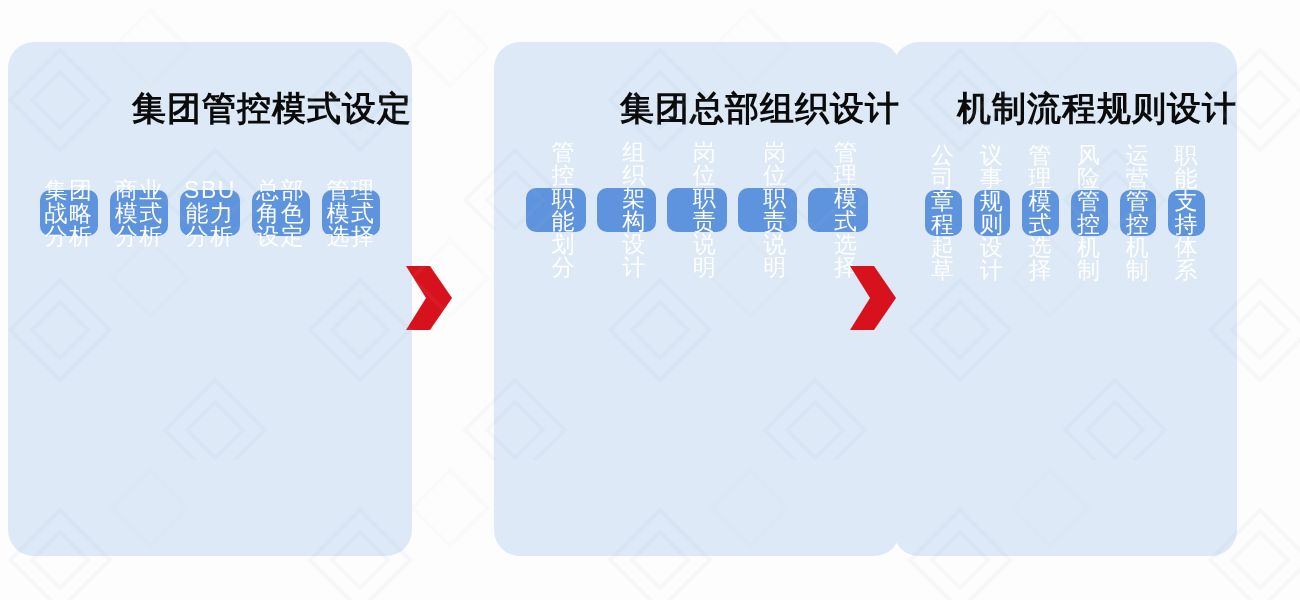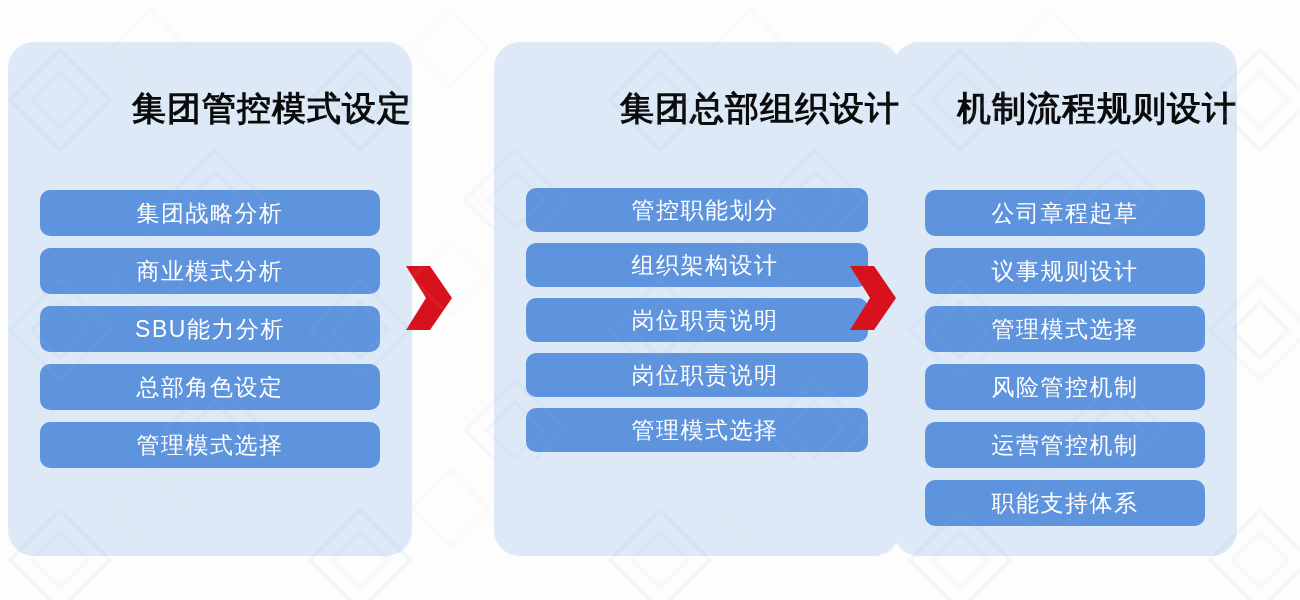--- a/index.html
+++ b/index.html
@@ -58,21 +58,21 @@
     position: relative;
     z-index: 2;
   }
 
   .pill-list {
     position: absolute;
     left: 32px;
     right: 32px;
     z-index: 2;
     display: flex;
-    flex-direction: column;
+    flex-direction: row;
   }
 
   .pill-list.tight { top: 148px; gap: 12px; }
   .pill-list.loose { top: 146px; gap: 11px; }
 
   .pill {
     background: #5e93dd;
     color: #ffffff;
     border-radius: 10px;
     display: flex;

